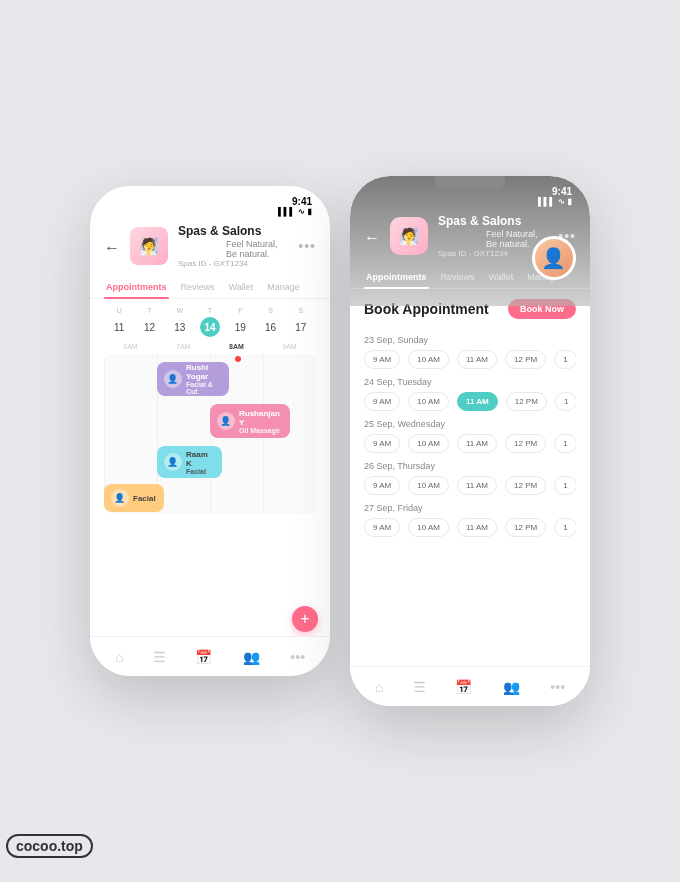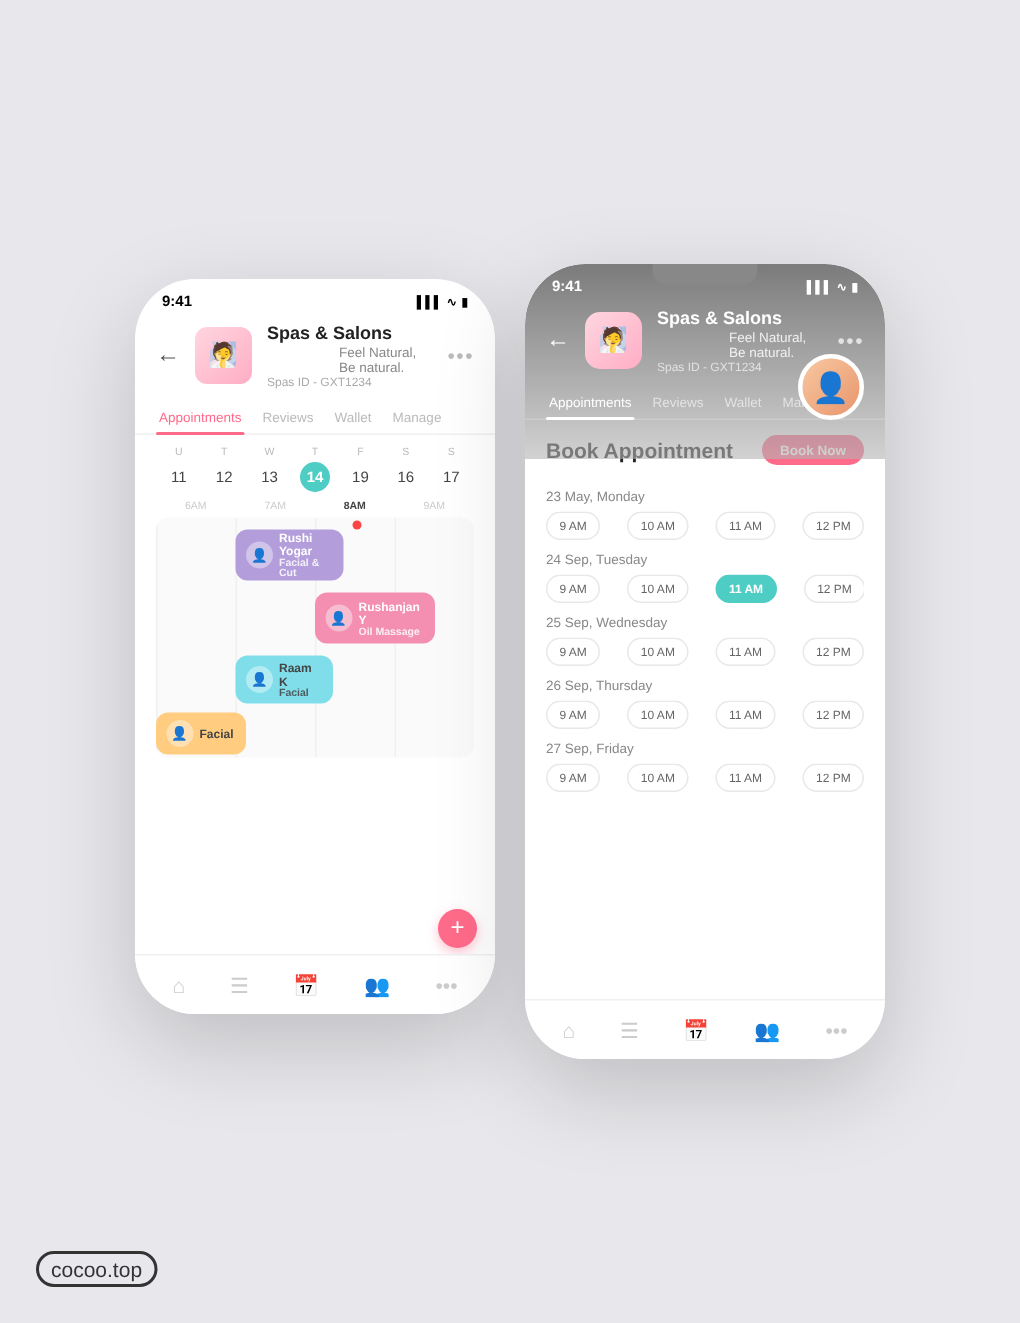--- a/index.html
+++ b/index.html
@@ -38,24 +38,25 @@
 
     .phone-right {
       width: 240px;
       height: 530px;
     }
 
     
     .status-bar {
       display: flex;
       justify-content: space-between;
-      align-items: center;
+      align-items: flex-end;
       padding: 10px 18px 4px;
       font-size: 9px;
       font-weight: 600;
+      flex-direction: column;
     }
 
     .status-time { font-size: 10px; font-weight: 700; }
     .status-icons { display: flex; gap: 3px; align-items: center; font-size: 8px; }
 
     
     .notch {
       width: 70px;
       height: 14px;
       background: #fff;
@@ -110,21 +111,21 @@
     .tab {
       font-size: 9px;
       padding: 6px 2px;
       color: #bbb;
       cursor: pointer;
       position: relative;
     }
 
     .tab.active {
       color: #ff6b8a;
-      font-weight: 400;
+      font-weight: 700;
     }
 
     .tab.active::after {
       content: '';
       position: absolute;
       bottom: -1px;
       left: 0; right: 0;
       height: 2px;
       background: #ff6b8a;
       border-radius: 2px;
@@ -372,21 +373,21 @@
       border-radius: 16px;
       cursor: pointer;
     }
 
     
     .date-row { margin-bottom: 8px; }
     .date-label { font-size: 9px; color: #888; margin-bottom: 5px; font-weight: 500; }
 
     .time-slots {
       display: flex;
-      gap: 18px;
+      gap: 8px;
       overflow: hidden;
       justify-content: space-between;
     }
 
     .time-slot {
       font-size: 8px;
       color: #666;
       border: 1px solid #e8e8e8;
       border-radius: 12px;
       padding: 4px 8px;
@@ -398,23 +399,23 @@
       background: #4ecdc4;
       color: #fff;
       border-color: #4ecdc4;
       font-weight: 700;
     }
 
     
     .watermark {
       position: absolute;
       bottom: 24px;
-      left: 24px;
+      left: 6px;
       font-size: 14px;
-      font-weight: 400;
+      font-weight: 700;
       color: #333;
     }
 
     .watermark-border {
       display: inline-block;
       border: 2px solid #333;
       border-radius: 20px;
       padding: 2px 8px;
     }
 
@@ -602,21 +603,21 @@
     <div class="book-section">
       <div class="book-header">
         <span class="book-title">Book Appointment</span>
         <span class="book-now-btn">Book Now</span>
       </div>
     </div>
 
     <div class="scrollable-dates">
 
       <div class="date-row">
-        <div class="date-label">23 May, Monday</div>
+        <div class="date-label">23 Sep, Sunday</div>
         <div class="time-slots">
           <div class="time-slot">9 AM</div>
           <div class="time-slot">10 AM</div>
           <div class="time-slot">11 AM</div>
           <div class="time-slot">12 PM</div>
           <div class="time-slot">1</div>
         </div>
       </div>
 
       <div class="date-row">

